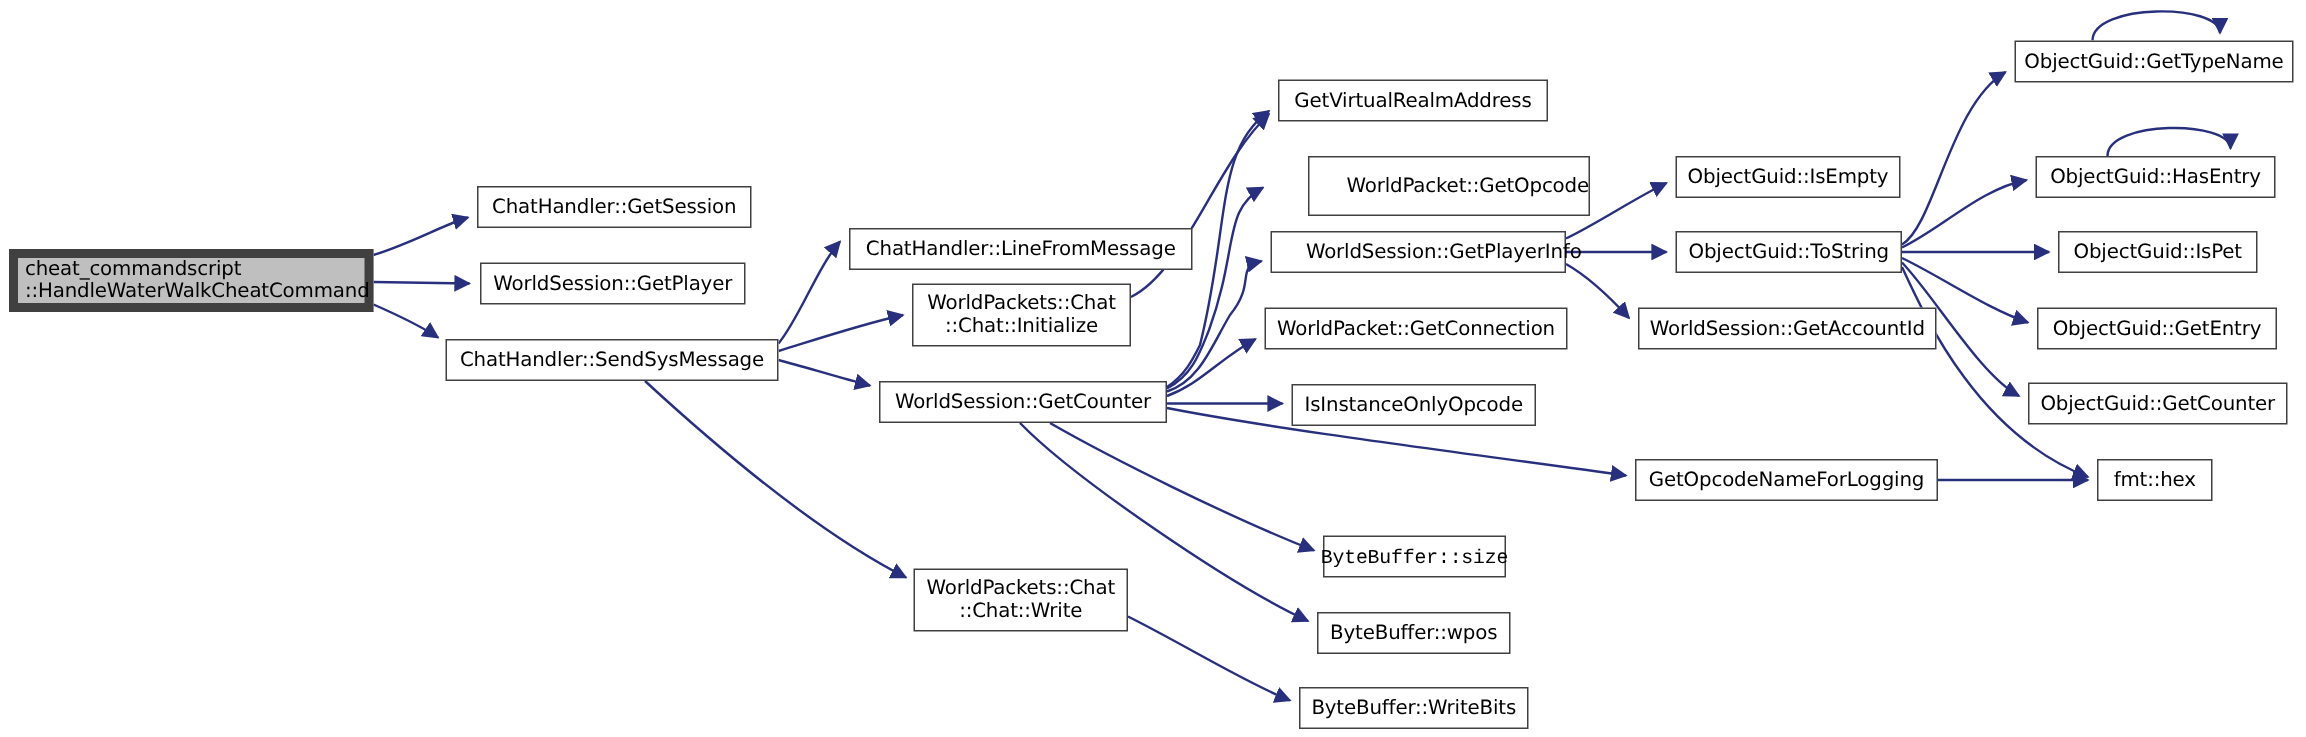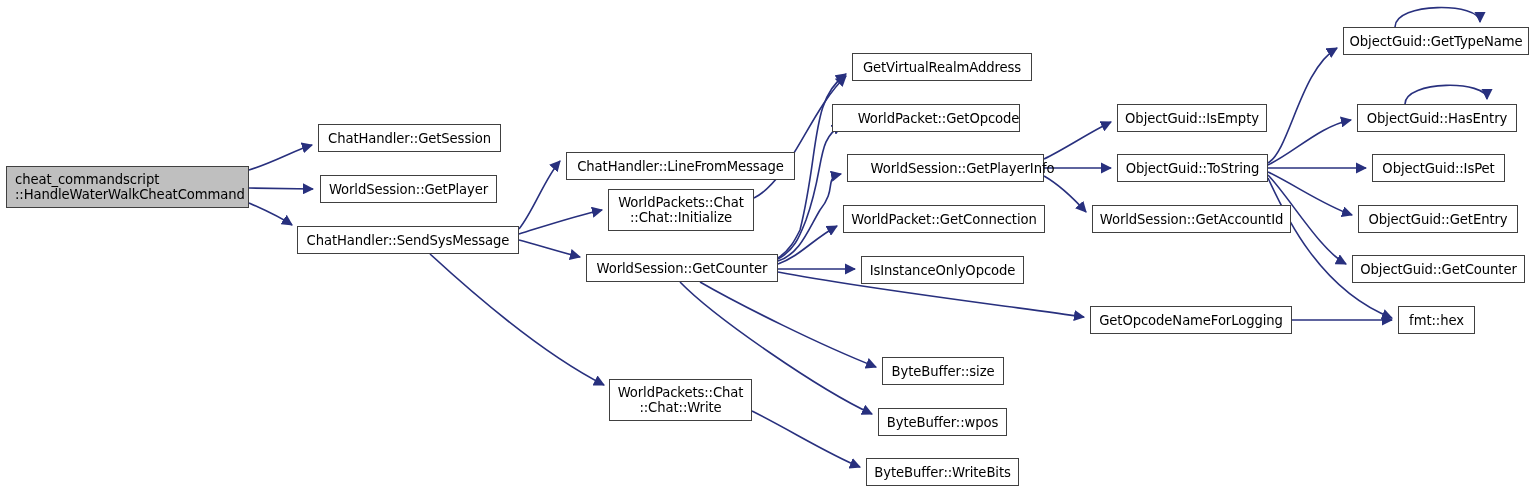--- a/index.html
+++ b/index.html
@@ -3,21 +3,21 @@
 <meta charset="utf-8">
 <style>
   html,body{margin:0;padding:0;background:#ffffff;}
   #canvas{position:relative;width:1537px;height:491px;background:#ffffff;
           font-family:"DejaVu Sans","Liberation Sans",sans-serif;overflow:hidden;}
   svg#edges{position:absolute;left:0;top:0;width:1537px;height:491px;pointer-events:none;}
   .node{position:absolute;box-sizing:border-box;border:1px solid #404040;
         background:#ffffff;display:flex;align-items:center;justify-content:center;
         text-align:center;color:#000000;font-size:13.2px;line-height:15px;
         letter-spacing:-0.1px;white-space:pre-line;}
-  .node.root{background:#bfbfbf;border:1px solid #404040;}
+  .node.root{background:#bfbfbf;border:6px solid #404040;}
   .node.root .lbl{text-align:left;width:100%;padding-left:8px;}
   .lbl{display:block;}
 </style>
 </head>
 <body>
 
 <div id="canvas">
   <svg id="edges" xmlns="http://www.w3.org/2000/svg" viewBox="0 0 1537 491">
     <defs>
       <marker id="arrow" viewBox="0 0 10 10" refX="9" refY="5" markerWidth="7" markerHeight="7" orient="auto-start-reverse">
@@ -62,25 +62,25 @@
       <div class="node" style="left: 318px; top: 124px; width: 183px; height: 28px;"><span class="lbl">ChatHandler::GetSession</span></div>
       <div class="node" style="left: 320px; top: 175px; width: 177px; height: 28px;"><span class="lbl">WorldSession::GetPlayer</span></div>
       <div class="node" style="left: 297px; top: 226px; width: 222px; height: 28px;"><span class="lbl">ChatHandler::SendSysMessage</span></div>
       <div class="node" style="left: 566px; top: 152px; width: 229px; height: 28px;"><span class="lbl">ChatHandler::LineFromMessage</span></div>
       <div class="node" style="left: 608px; top: 189px; width: 146px; height: 42px;"><span class="lbl">WorldPackets::Chat
 ::Chat::Initialize</span></div>
       <div class="node" style="left: 586px; top: 254px; width: 192px; height: 28px;"><span class="lbl">WorldSession::GetCounter</span></div>
       <div class="node" style="left: 609px; top: 379px; width: 143px; height: 42px;"><span class="lbl">WorldPackets::Chat
 ::Chat::Write</span></div>
       <div class="node" style="left: 852px; top: 53px; width: 180px; height: 28px;"><span class="lbl">GetVirtualRealmAddress</span></div>
-      <div class="node" style="left: 832px; top: 104px; width: 188px; height: 28px; padding-left: 25px;"><span class="lbl">WorldPacket::GetOpcode</span></div>
+      <div class="node" style="left: 872px; top: 104px; width: 188px; height: 40px; padding-left: 25px;"><span class="lbl">WorldPacket::GetOpcode</span></div>
       <div class="node" style="left: 847px; top: 154px; width: 197px; height: 28px; padding-left: 34px;"><span class="lbl">WorldSession::GetPlayerInfo</span></div>
       <div class="node" style="left: 843px; top: 205px; width: 202px; height: 28px;"><span class="lbl">WorldPacket::GetConnection</span></div>
       <div class="node" style="left: 861px; top: 256px; width: 163px; height: 28px;"><span class="lbl">IsInstanceOnlyOpcode</span></div>
-      <div class="node" style="left: 882px; top: 357px; width: 122px; height: 28px;"><span class="lbl">ByteBuffer::size</span></div>
+      <div class="node" style="left: 882px; top: 357px; width: 122px; height: 28px; font-family: Liberation Mono, monospace;"><span class="lbl">ByteBuffer::size</span></div>
       <div class="node" style="left: 878px; top: 408px; width: 129px; height: 28px;"><span class="lbl">ByteBuffer::wpos</span></div>
       <div class="node" style="left: 866px; top: 458px; width: 153px; height: 28px;"><span class="lbl">ByteBuffer::WriteBits</span></div>
       <div class="node" style="left: 1117px; top: 104px; width: 150px; height: 28px;"><span class="lbl">ObjectGuid::IsEmpty</span></div>
       <div class="node" style="left: 1117px; top: 154px; width: 151px; height: 28px;"><span class="lbl">ObjectGuid::ToString</span></div>
       <div class="node" style="left: 1092px; top: 205px; width: 199px; height: 28px;"><span class="lbl">WorldSession::GetAccountId</span></div>
       <div class="node" style="left: 1090px; top: 306px; width: 202px; height: 28px;"><span class="lbl">GetOpcodeNameForLogging</span></div>
       <div class="node" style="left: 1343px; top: 27px; width: 186px; height: 28px;"><span class="lbl">ObjectGuid::GetTypeName</span></div>
       <div class="node" style="left: 1357px; top: 104px; width: 160px; height: 28px;"><span class="lbl">ObjectGuid::HasEntry</span></div>
       <div class="node" style="left: 1372px; top: 154px; width: 133px; height: 28px;"><span class="lbl">ObjectGuid::IsPet</span></div>
       <div class="node" style="left: 1358px; top: 205px; width: 160px; height: 28px;"><span class="lbl">ObjectGuid::GetEntry</span></div>

